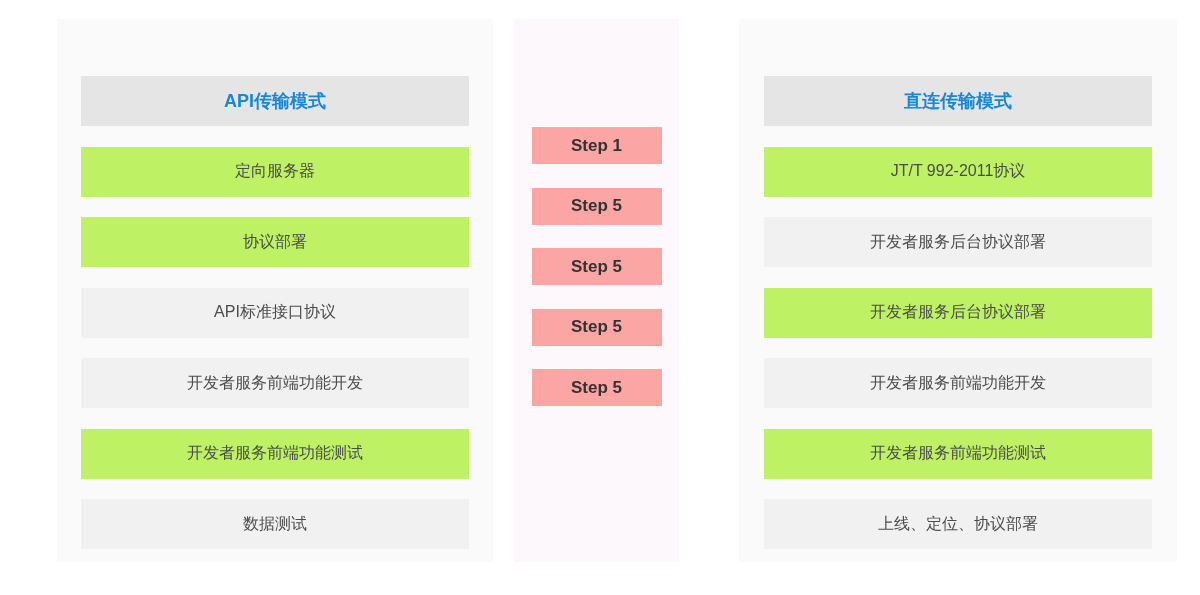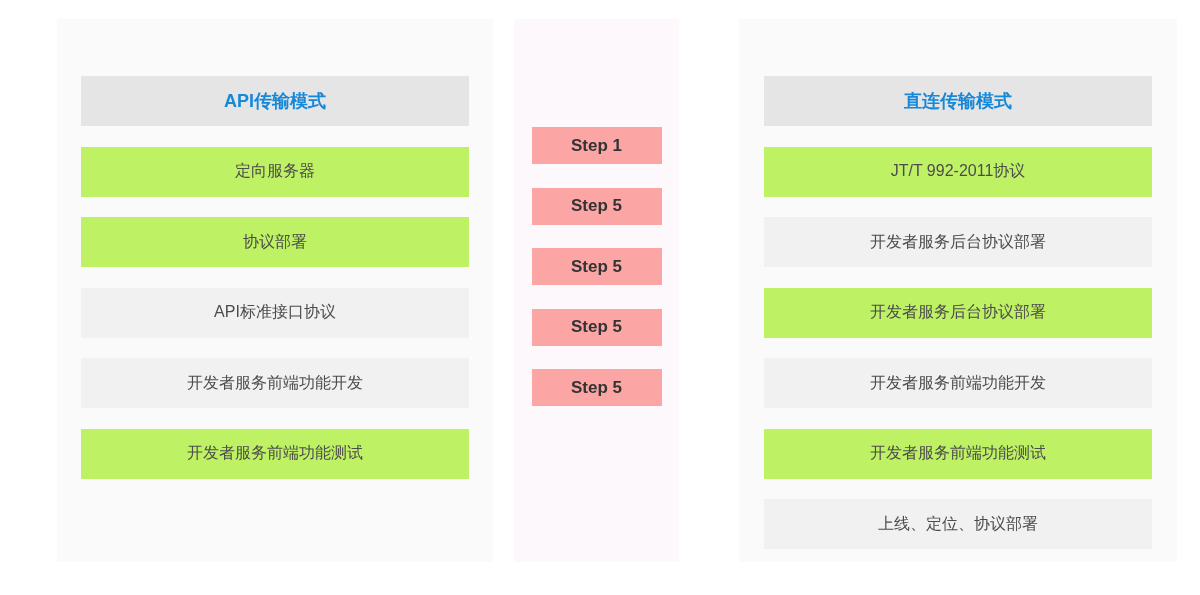--- a/index.html
+++ b/index.html
@@ -78,20 +78,21 @@
 
 <div id="stage">
 
   <div class="panel" id="left-panel">
     <div class="col-header">API传输模式</div>
     <div class="row dark">定向服务器</div>
     <div class="row dark">协议部署</div>
     <div class="row light">API标准接口协议</div>
     <div class="row light">开发者服务前端功能开发</div>
     <div class="row dark">开发者服务前端功能测试</div>
+    <div class="row light">数据测试</div>
   </div>
 
   <div class="panel" id="steps-panel">
     <div class="step first">Step 1</div>
     <div class="step">Step 5</div>
     <div class="step">Step 5</div>
     <div class="step">Step 5</div>
     <div class="step">Step 5</div>
   </div>
 

